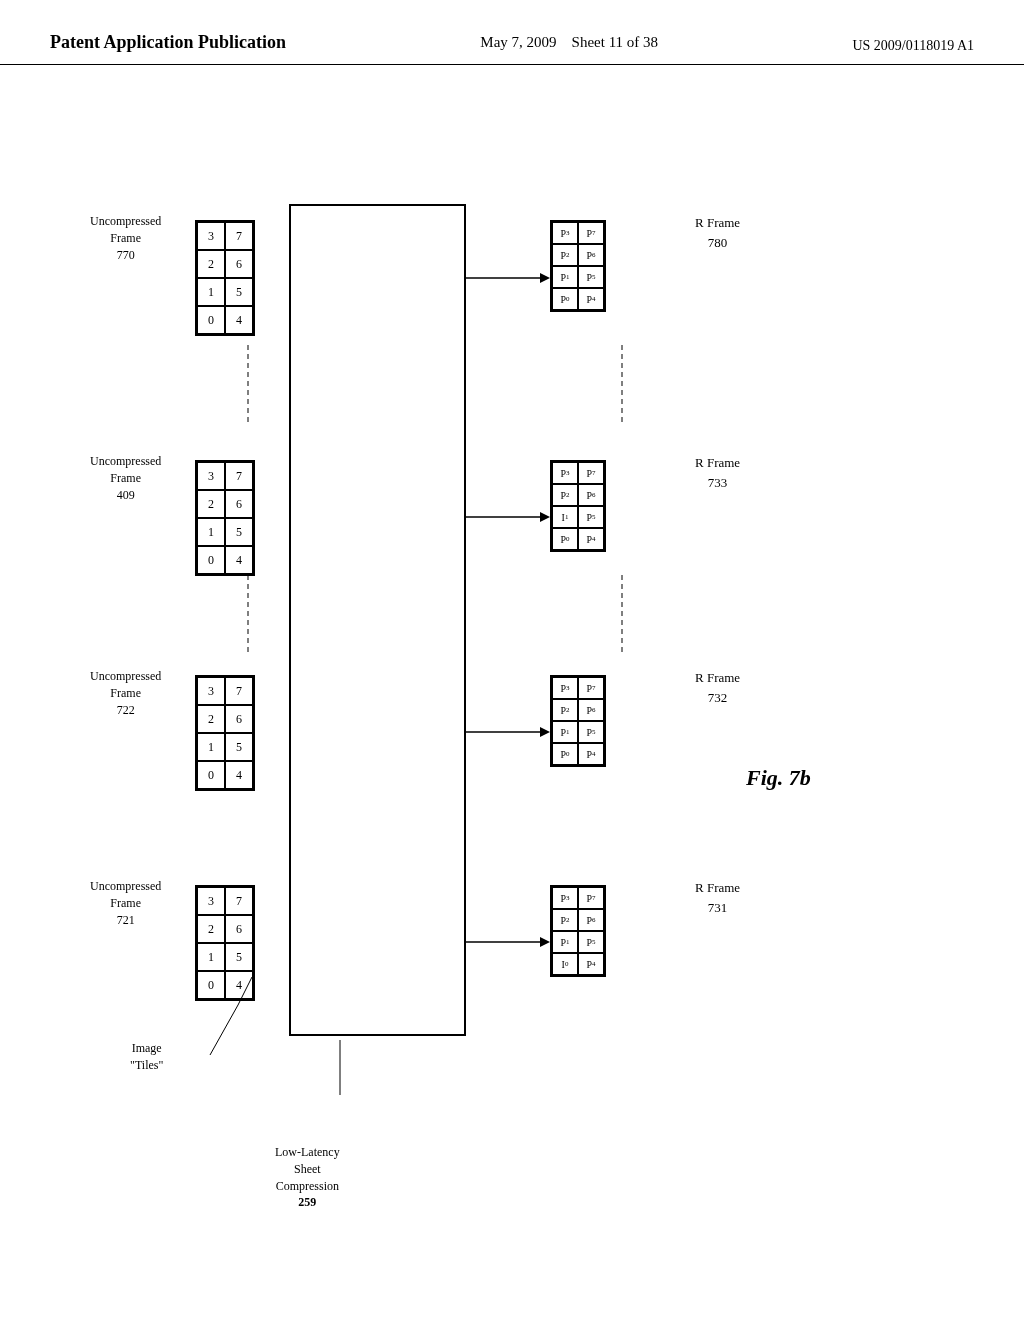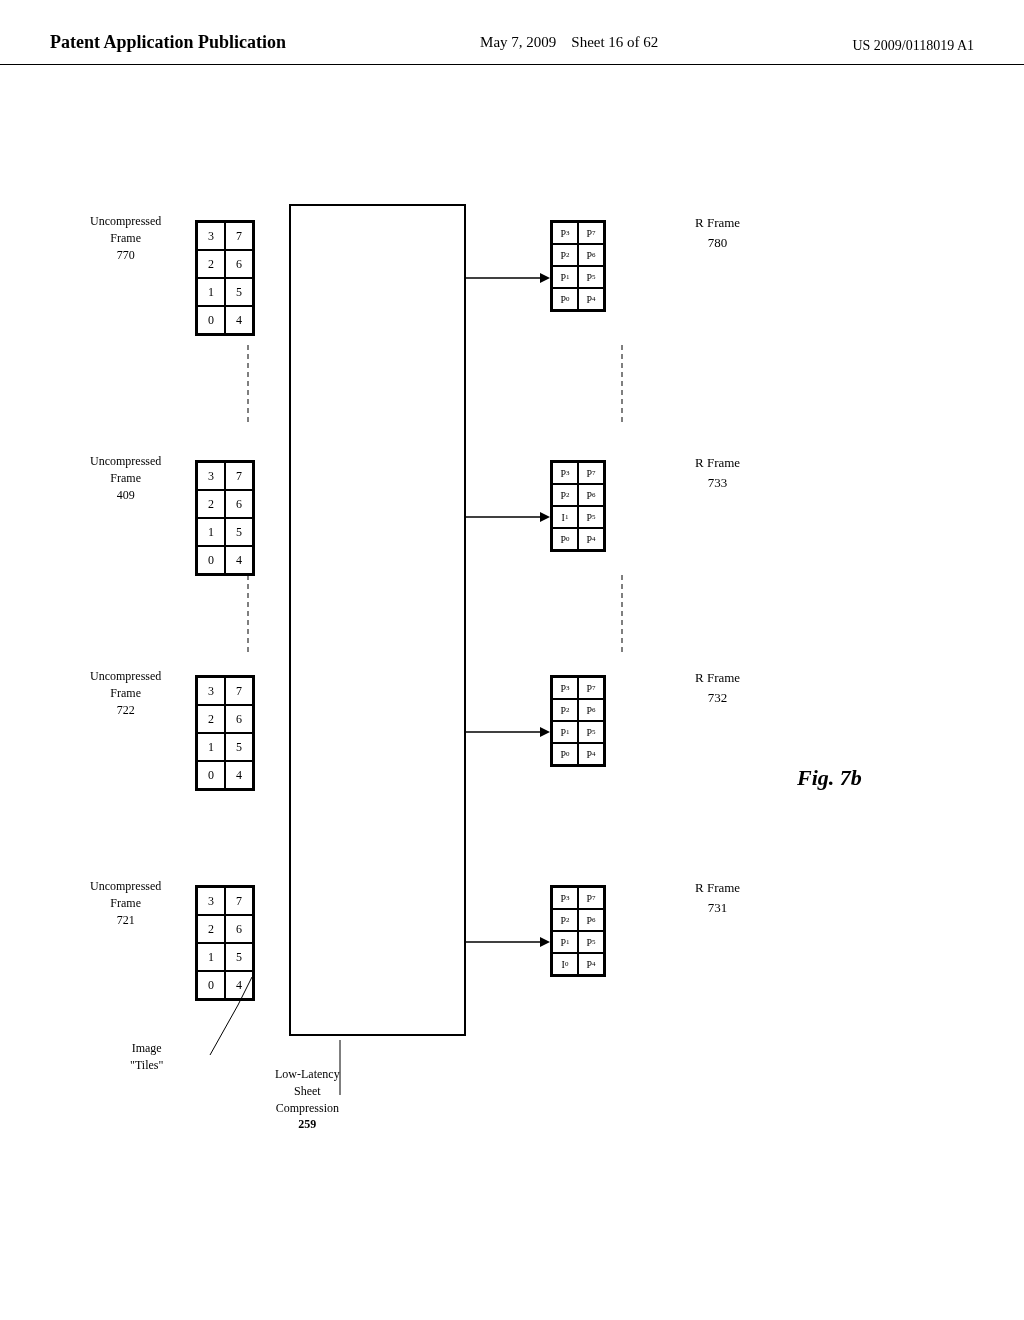--- a/index.html
+++ b/index.html
@@ -42,21 +42,21 @@
       height: 1220px;
     }
   </style>
 </head>
 <body>
 
 <div class="header">
   <div class="header-left">Patent Application Publication</div>
   <div class="header-center">
     <span>May 7, 2009</span>&nbsp;&nbsp;&nbsp;
-    <span>Sheet 16 of 62</span>
+    <span>Sheet 11 of 38</span>
   </div>
   <div class="header-right">US 2009/0118019 A1</div>
 </div>
 
 <div class="diagram-area">
 
   <svg style="position:absolute;top:0;left:0;width:100%;height:100%;overflow:visible;">
 
     <rect x="290" y="140" width="175" height="830" fill="none" stroke="#000" stroke-width="2"></rect>
 
@@ -207,22 +207,22 @@
     <div style="border:1px solid #000;display:flex;align-items:center;justify-content:center;font-size:10px;">P<sub style="font-size:7px;">5</sub></div>
     <div style="border:1px solid #000;display:flex;align-items:center;justify-content:center;font-size:10px;">I<sub style="font-size:7px;">0</sub></div>
     <div style="border:1px solid #000;display:flex;align-items:center;justify-content:center;font-size:10px;">P<sub style="font-size:7px;">4</sub></div>
   </div>
 
   <div style="position:absolute;top:975px;left:130px;font-size:12px;line-height:1.4;text-align:center;">
     <div>Image</div>
     <div>"Tiles"</div>
   </div>
 
-  <div style="position:absolute;top:1001px;left:275px;font-size:12px;line-height:1.4;text-align:center;">
+  <div style="position:absolute;top:1079px;left:275px;font-size:12px;line-height:1.4;text-align:center;">
     <div>Low-Latency</div>
     <div>Sheet</div>
     <div>Compression</div>
     <div style="font-weight:bold;">259</div>
   </div>
 
-  <div style="position:absolute;top:700px;left:797px;font-size:22px;font-style:italic;font-weight:bold;">Fig. 7b</div>
+  <div style="position:absolute;top:700px;left:746px;font-size:22px;font-style:italic;font-weight:bold;">Fig. 7b</div>
 
 </div>
 
 </body></html>

